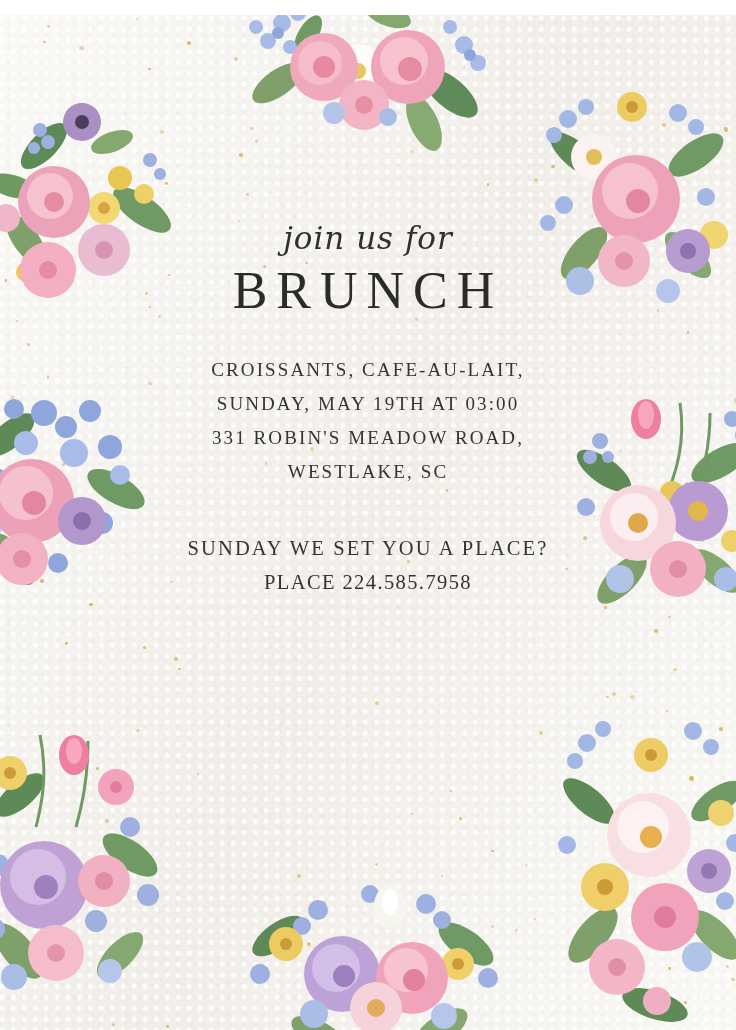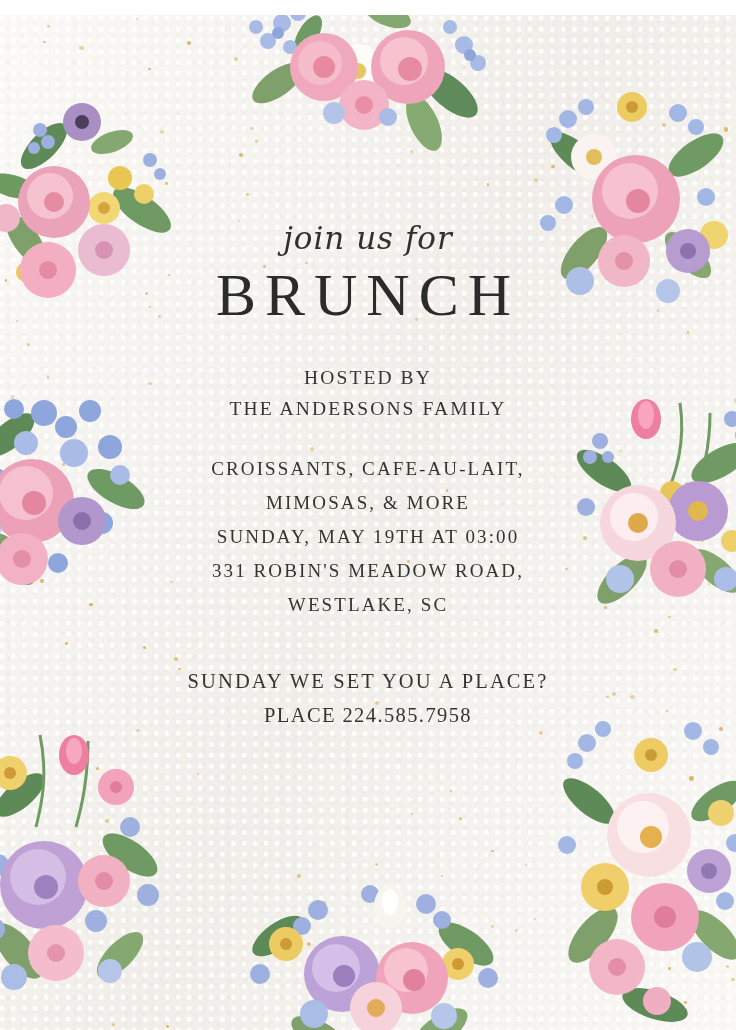--- a/index.html
+++ b/index.html
@@ -48,21 +48,21 @@
   #script-line {
     font-family: "DejaVu Serif", serif;
     font-style: italic;
     font-size: 31px;
     letter-spacing: 1px;
     color: #30302e;
     margin-bottom: 4px;
   }
   #main-title {
     font-family: "Liberation Serif", serif;
-    font-size: 60px;
+    font-size: 52px;
     letter-spacing: 9px;
     font-weight: 400;
     color: #2b2b2b;
     line-height: 1.1;
     margin: 6px 0 34px 0;
   }
   .block {
     font-family: "Liberation Serif", serif;
     color: #35352f;
     letter-spacing: 2.1px;
@@ -634,28 +634,23 @@
         <circle cx="84" cy="144" r="14" fill="#aabde6"></circle>
         <circle cx="214" cy="146" r="13" fill="#b6c6ea"></circle>
       </g>
     </svg>
   </div>
 
   <div id="content">
     <div id="script-line">join us for</div>
     <div id="main-title">BRUNCH</div>
 
-    <div class="block">
-      <div class="host-line">HOSTED BY</div>
-      <div class="host-line">THE ANDERSONS FAMILY</div>
-    </div>
 
     <div class="block details">
       <div class="details-line">CROISSANTS, CAFE-AU-LAIT,</div>
-      <div class="details-line">MIMOSAS, &amp; MORE</div>
       <div class="details-line">SUNDAY, MAY 19TH AT 03:00</div>
       <div class="details-line">331 ROBIN'S MEADOW ROAD,</div>
       <div class="details-line">WESTLAKE, SC</div>
     </div>
 
     <div class="block rsvp">
       <div class="rsvp-line">SUNDAY WE SET YOU A PLACE?</div>
       <div class="rsvp-line rsvp-number">PLACE 224.585.7958</div>
     </div>
   </div>

